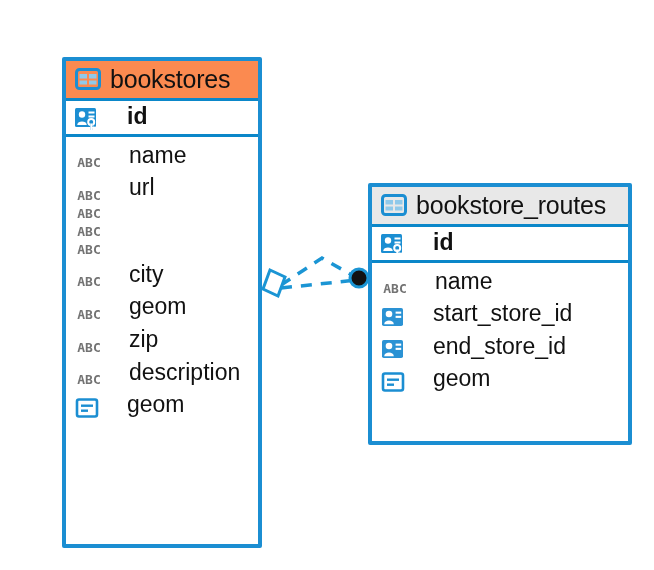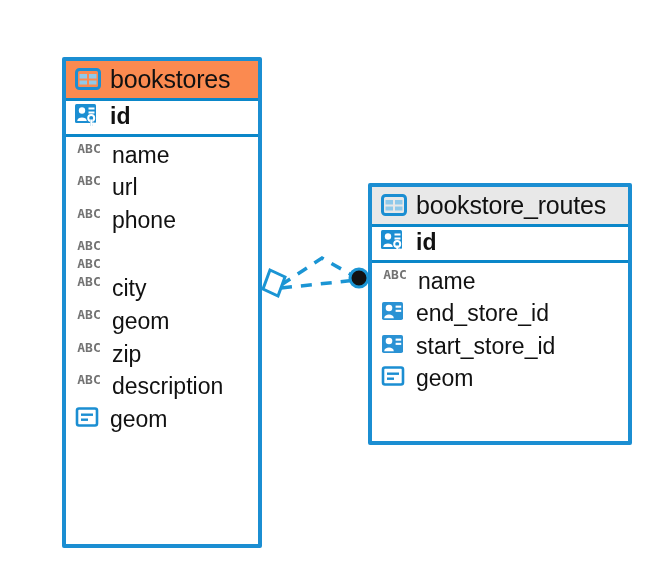--- a/index.html
+++ b/index.html
@@ -46,22 +46,22 @@
     letter-spacing: -0.2px;
     line-height: 1.12;
     white-space: nowrap;
   }
 
   .entity-keys {
     border-bottom: 3px solid #0b87c9;
   }
   .field-row {
     display: flex;
-    align-items: flex-start;
-    gap: 9px;
+    align-items: flex-end;
+    gap: 26px;
     padding: 2px 9px 3px 9px;
     box-sizing: border-box;
   }
   .field-label {
     font-size: 23px;
     color: #111111;
     line-height: 1.2;
     white-space: nowrap;
   }
   .field-label.pk { font-weight: bold; }
@@ -152,21 +152,20 @@
         <span class="field-label">name</span>
       </div>
 
       <div class="field-row">
         <span class="icon icon-abc">ABC</span>
         <span class="field-label">url</span>
       </div>
 
       <div class="field-row">
         <span class="icon icon-abc">ABC</span>
-        <span class="field-label">phone</span>
       </div>
 
       <div class="field-row">
         <span class="icon icon-abc">ABC</span>
       </div>
 
       <div class="field-row">
         <span class="icon icon-abc">ABC</span>
       </div>
 
@@ -247,34 +246,34 @@
       <div class="field-row">
         <span class="icon">
           <svg width="26" height="22" viewBox="0 0 26 22">
             <rect x="1" y="2" width="21" height="18" rx="1.8" fill="#2a92d4"></rect>
             <circle cx="8" cy="8" r="3.3" fill="#ffffff"></circle>
             <path d="M 3.2 18.2 C 3.2 13.3 12.8 13.3 12.8 18.2 Z" fill="#ffffff"></path>
             <rect x="14.6" y="5.6" width="5.6" height="2.1" fill="#ffffff"></rect>
             <rect x="14.6" y="9.8" width="5.6" height="2.1" fill="#ffffff"></rect>
           </svg>
         </span>
-        <span class="field-label">end_store_id</span>
+        <span class="field-label">start_store_id</span>
       </div>
 
       <div class="field-row">
         <span class="icon">
           <svg width="26" height="22" viewBox="0 0 26 22">
             <rect x="1" y="2" width="21" height="18" rx="1.8" fill="#2a92d4"></rect>
             <circle cx="8" cy="8" r="3.3" fill="#ffffff"></circle>
             <path d="M 3.2 18.2 C 3.2 13.3 12.8 13.3 12.8 18.2 Z" fill="#ffffff"></path>
             <rect x="14.6" y="5.6" width="5.6" height="2.1" fill="#ffffff"></rect>
             <rect x="14.6" y="9.8" width="5.6" height="2.1" fill="#ffffff"></rect>
           </svg>
         </span>
-        <span class="field-label">start_store_id</span>
+        <span class="field-label">end_store_id</span>
       </div>
 
       <div class="field-row">
         <span class="icon">
           <svg width="26" height="22" viewBox="0 0 26 22">
             <rect x="2" y="2.5" width="20" height="17" rx="2" ry="2" fill="#ffffff" stroke="#1b8ed2" stroke-width="2.6"></rect>
             <rect x="6" y="7.5" width="12" height="2.4" fill="#1b8ed2"></rect>
             <rect x="6" y="12.5" width="7" height="2.4" fill="#1b8ed2"></rect>
           </svg>
         </span>

